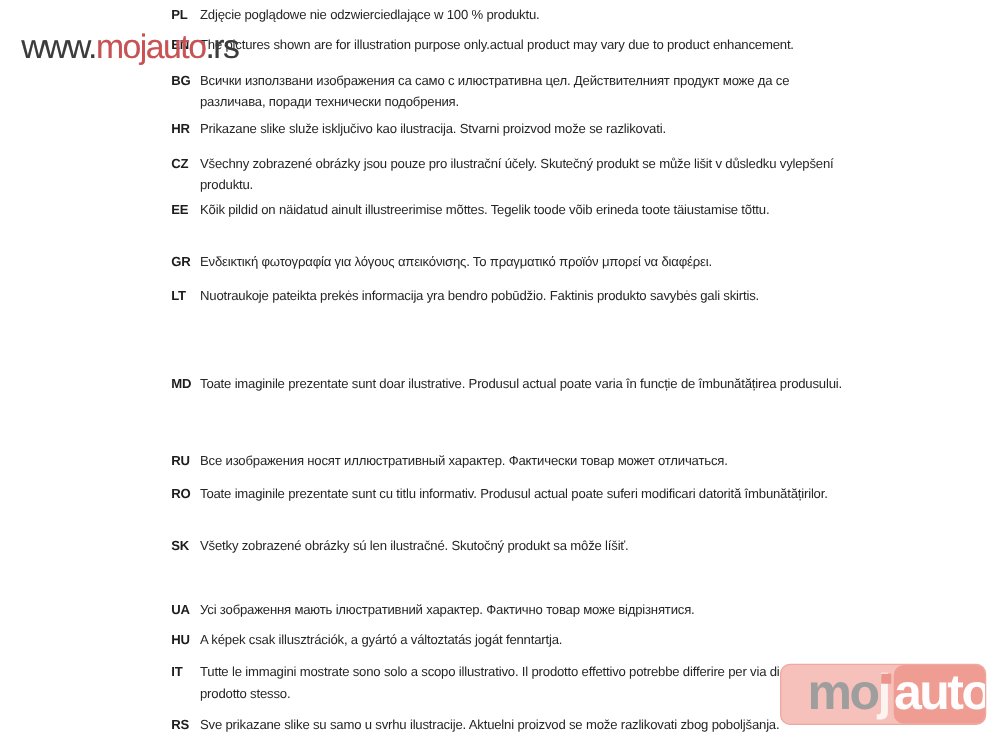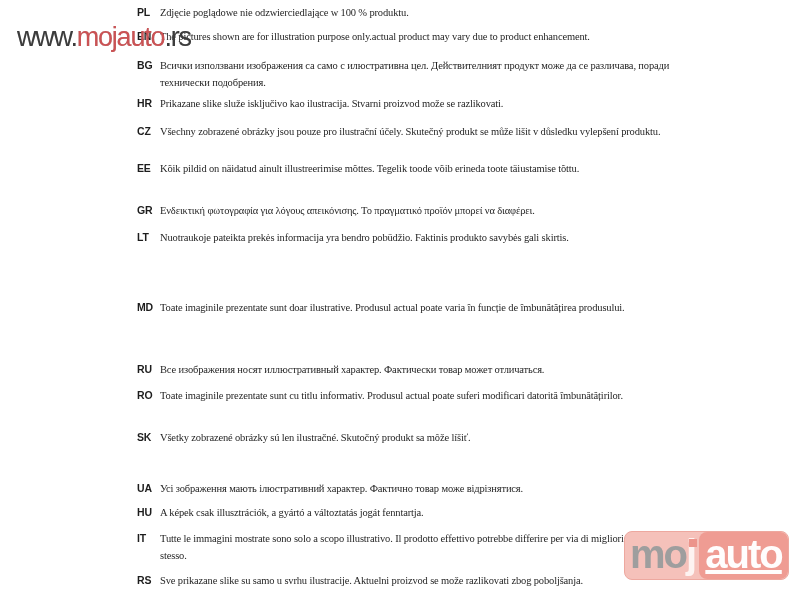--- a/index.html
+++ b/index.html
@@ -25,21 +25,20 @@
     color: #262626;
   }
   .row .code {
     position: absolute;
     left: 0; top: 0;
     font-weight: bold;
     color: #1d1d1d;
   }
   .row .text {
     margin-left: 23px;
-    font-family: Liberation Serif, serif;
   }
   
   .watermark {
     position: absolute;
     left: 17px; top: 22px;
     font-size: 27px;
     font-weight: normal;
     letter-spacing: -1.2px;
     white-space: nowrap;
     text-shadow: 0 0 0.5px rgba(80,80,80,0.35);
@@ -59,41 +58,40 @@
     align-items: stretch;
     overflow: hidden;
     z-index: 4;
     font-weight: bold;
     font-size: 40px;
     letter-spacing: -2px;
     line-height: 45px;
   }
   .logo-mo {
     color: #9e9e9e;
-    padding-left: 5px;
+    padding-left: 21px;
   }
   .logo-j {
     position: relative;
     color: #fdf3f1;
     padding-right: 4px;
   }
   .logo-j::after {       
     content: '';
     position: absolute;
     left: 3px; top: 7px;
     width: 8px; height: 8px;
     background: #ec948b;
   }
   .logo-auto {
     flex: 1;
     background: #ef9c93;
     color: #fffdfd;
     text-align: center;
     border-radius: 8px;
-    text-decoration: underline;
   }
 </style>
 </head>
 <body>
 
 <div class="page">
 
   <div class="row" style="top:4px">
     <span class="code">PL</span>
     <div class="text">Zdjęcie poglądowe nie odzwierciedlające w 100 % produktu.</div>

